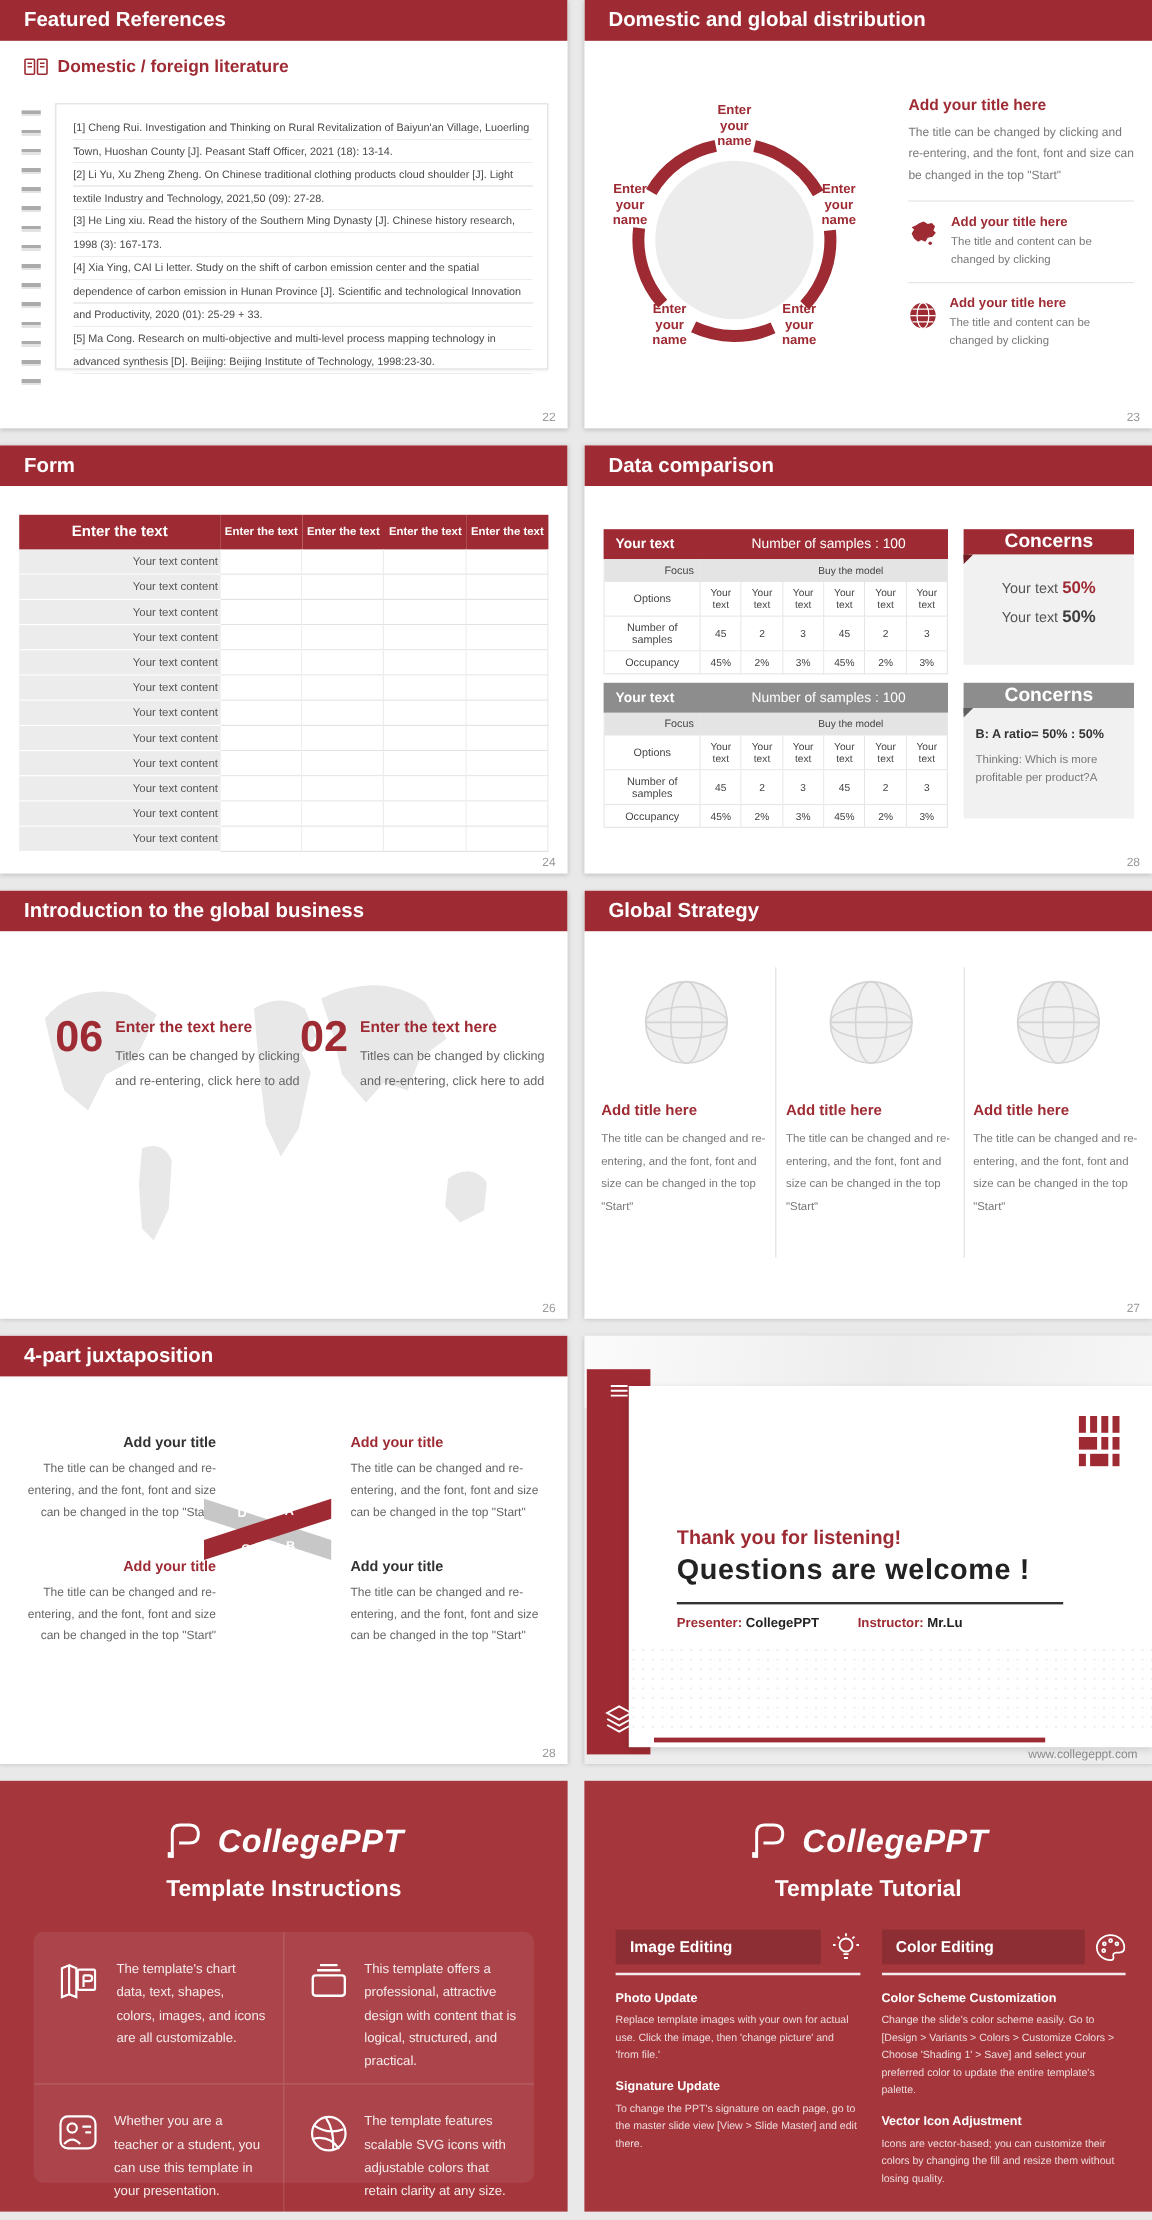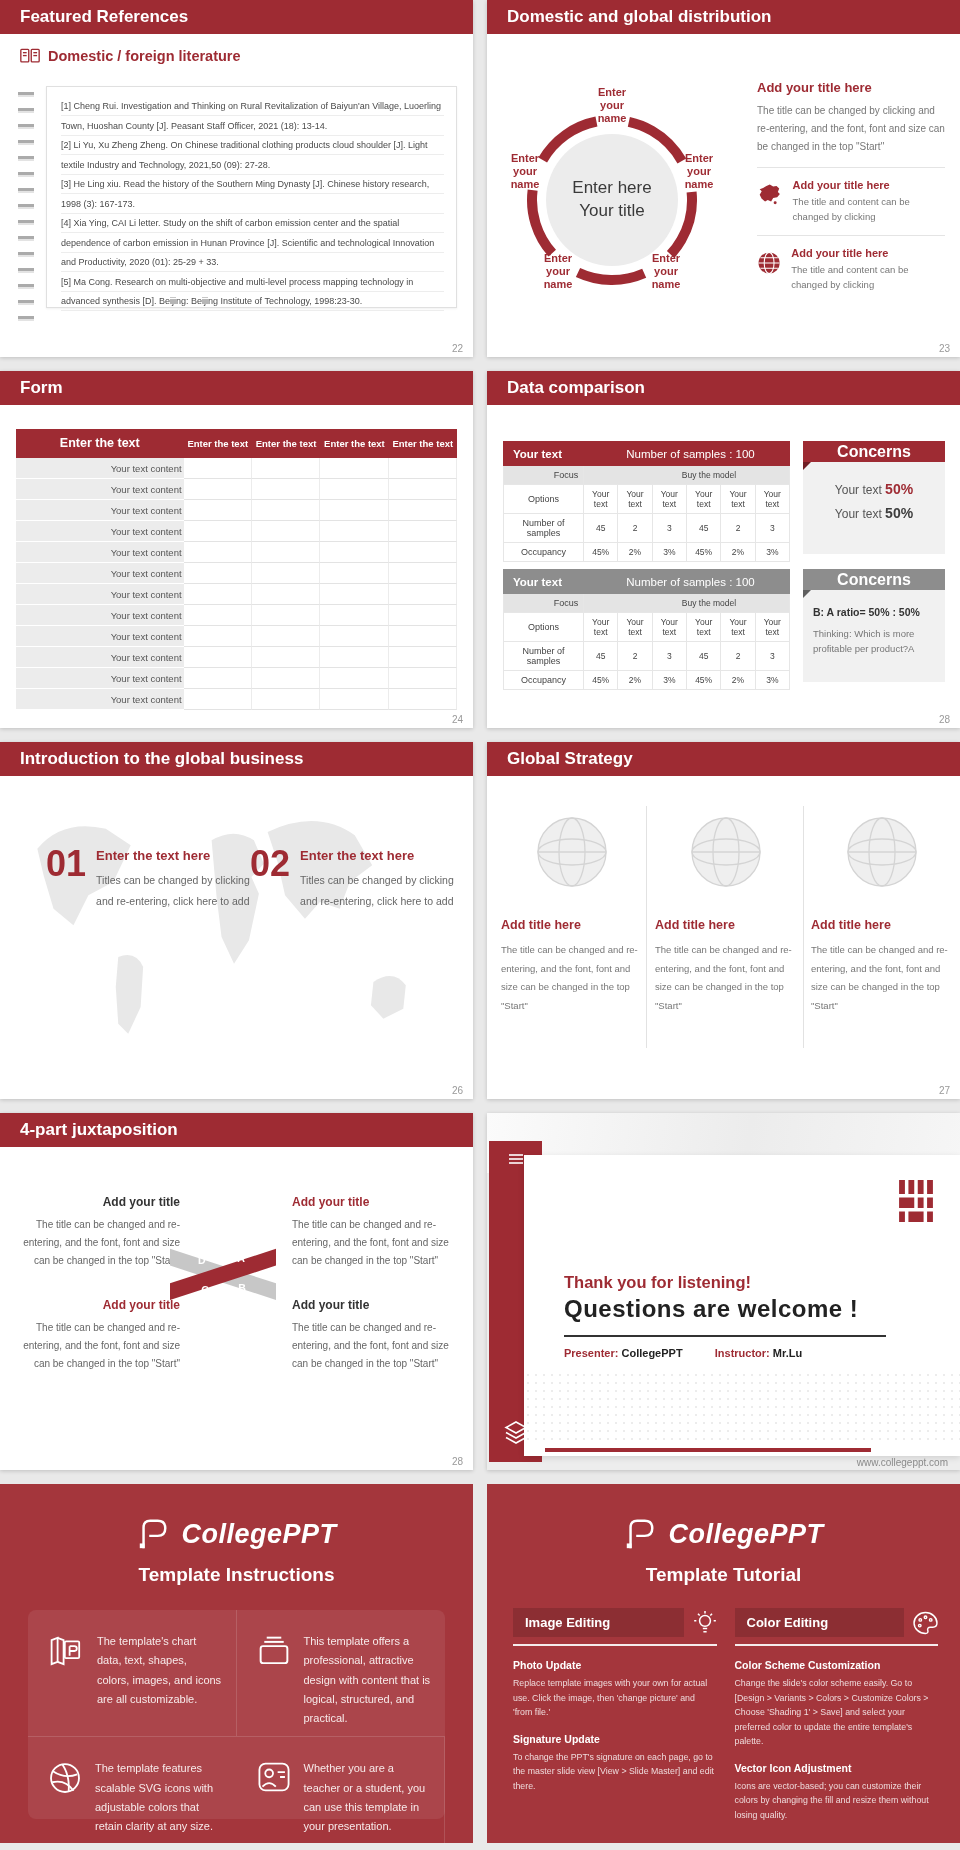--- a/index.html
+++ b/index.html
@@ -149,24 +149,20 @@
   </div>
   <div class="pagenum">22</div>
 </section>
 
 <section class="slide" style="left:487px;top:0">
   <div class="bar"><span>Domestic and global distribution</span></div>
   <svg class="dist-ring" width="230" height="230" viewBox="0 0 230 230">
     <circle cx="115" cy="115" r="66" fill="#ececec"></circle>
     <circle cx="115" cy="115" r="80" fill="none" stroke="#9e2b33" stroke-width="10" stroke-dasharray="68 32.5" transform="rotate(-150 115 115)"></circle>
   </svg>
-  <div class="dist-center">
-    <div>Enter here</div>
-    <div>Your title</div>
-  </div>
   <div class="node" style="left:90px;top:86px">Enter
 your
 name</div>
   <div class="node" style="left:3px;top:152px">Enter
 your
 name</div>
   <div class="node" style="left:177px;top:152px">Enter
 your
 name</div>
   <div class="node" style="left:36px;top:252px">Enter
@@ -366,21 +362,21 @@
   <svg class="bg-map" width="473" height="300" viewBox="0 0 380 180" preserveAspectRatio="none">
     <g fill="#e8e8e8">
       <path d="M30,40 q20,-18 55,-12 l20,10 -14,22 -20,8 -12,18 -16,-10 -8,-20 z"></path>
       <path d="M95,105 q14,-4 20,6 l-2,24 -10,16 -8,-6 -2,-22 z"></path>
       <path d="M170,35 q18,-8 34,0 l8,14 -10,8 6,10 -8,28 -12,14 -10,-16 -4,-24 z"></path>
       <path d="M215,30 q40,-14 70,2 l14,18 -18,10 -8,16 -16,-4 -12,10 -16,-14 -6,-20 z"></path>
       <path d="M300,120 q16,-8 26,2 l-2,14 -16,6 -10,-8 z"></path>
     </g>
   </svg>
   <div class="biz" style="left:46px">
-    <div class="biz-num">01</div>
+    <div class="biz-num">06</div>
     <div>
       <div class="biz-title">Enter the text here</div>
       <div class="biz-body">Titles can be changed by clicking and re-entering, click here to add</div>
     </div>
   </div>
   <div class="biz" style="left:250px">
     <div class="biz-num">02</div>
     <div>
       <div class="biz-title">Enter the text here</div>
       <div class="biz-body">Titles can be changed by clicking and re-entering, click here to add</div>
@@ -542,41 +538,41 @@
     <div class="ins-item bb">
       <svg width="34" height="34" viewBox="0 0 28 28">
           <g fill="none" stroke="#fff" stroke-width="1.6">
             <rect x="3" y="10" width="22" height="14" rx="2"></rect>
             <line x1="6" y1="6.5" x2="22" y2="6.5"></line>
             <line x1="8" y1="3" x2="20" y2="3"></line>
           </g>
         </svg>
       <div class="ins-text">This template offers a professional, attractive design with content that is logical, structured, and practical.</div>
     </div>
+    <div class="ins-item br">
+      <svg width="34" height="32" viewBox="0 0 28 26">
+          <g fill="none" stroke="#fff" stroke-width="1.5">
+            <rect x="2" y="2" width="24" height="22" rx="5"></rect>
+            <circle cx="10" cy="10" r="3.2"></circle>
+            <path d="M4.5,21 q5.5,-6 11,0"></path>
+            <path d="M17,9 h6 M19,13 h4"></path>
+          </g>
+        </svg>
+      <div class="ins-text">Whether you are a teacher or a student, you can use this template in your presentation.</div>
+    </div>
     <div class="ins-item">
       <svg width="34" height="34" viewBox="0 0 28 28">
           <g fill="none" stroke="#fff" stroke-width="1.5">
             <circle cx="14" cy="14" r="11.5"></circle>
             <path d="M4,8.5 q10,6.5 20,2.5"></path>
             <path d="M3.5,17.5 q11,-2.5 17.5,7"></path>
             <path d="M12,3 q6,9 5,22"></path>
           </g>
         </svg>
       <div class="ins-text">The template features scalable SVG icons with adjustable colors that retain clarity at any size.</div>
-    </div>
-    <div class="ins-item br">
-      <svg width="34" height="32" viewBox="0 0 28 26">
-          <g fill="none" stroke="#fff" stroke-width="1.5">
-            <rect x="2" y="2" width="24" height="22" rx="5"></rect>
-            <circle cx="10" cy="10" r="3.2"></circle>
-            <path d="M4.5,21 q5.5,-6 11,0"></path>
-            <path d="M17,9 h6 M19,13 h4"></path>
-          </g>
-        </svg>
-      <div class="ins-text">Whether you are a teacher or a student, you can use this template in your presentation.</div>
     </div>
   </div>
 </section>
 
 <section class="panel" style="left:487px;top:1484px">
   <div class="brand">
     <svg width="34" height="34" viewBox="0 0 36 36">
         <g fill="none" stroke="#fff" stroke-width="2.6">
           <path d="M8,33 L8,11 Q8,4 15,4 L23,4 Q31,4 31,12 Q31,20 23,20 L14,20"></path>
         </g>

